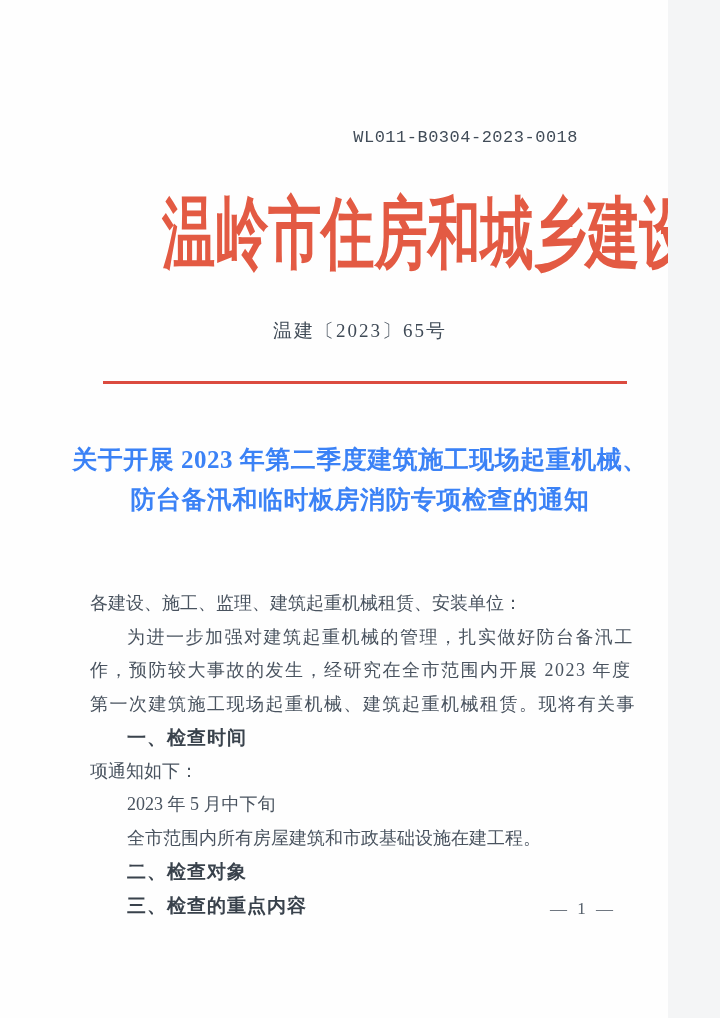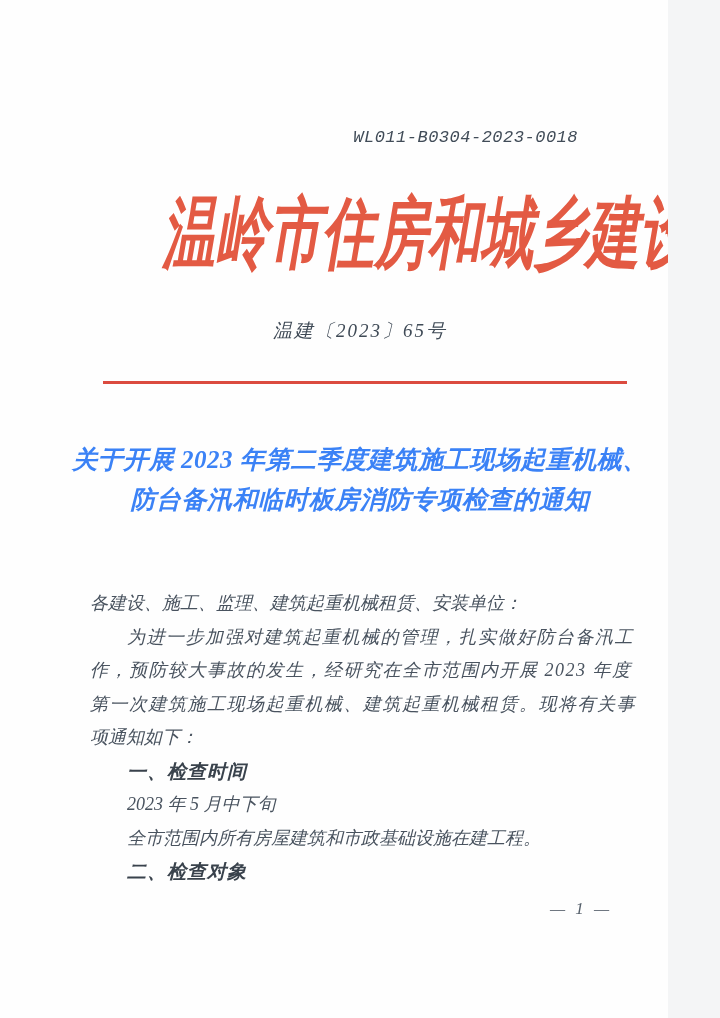--- a/index.html
+++ b/index.html
@@ -6,21 +6,20 @@
   body {
     width: 720px; height: 1018px;
     background: #f4f5f6;
     font-family: "Liberation Serif", serif;
   }
   .page {
     position: relative;
     width: 668px; height: 1018px;
     background: #fefefe;
     overflow: hidden;
-    font-style: italic;
   }
   
   .archive-code {
     position: absolute;
     top: 128px; right: 90px;
     font-family: "Liberation Mono", monospace;
     font-size: 17px;
     letter-spacing: 0.5px;
     color: #414c58;
   }
@@ -123,22 +122,23 @@
   <div class="doc-title">
     <div>关于开展 2023 年第二季度建筑施工现场起重机械、</div>
     <div>防台备汛和临时板房消防专项检查的通知</div>
   </div>
 
   <div class="doc-body">
     <div class="bline">各建设、施工、监理、建筑起重机械租赁、安装单位：</div>
     <div class="bline indent spread">为进一步加强对建筑起重机械的管理，扎实做好防台备汛工</div>
     <div class="bline spread">作，预防较大事故的发生，经研究在全市范围内开展 2023 年度</div>
     <div class="bline spread">第一次建筑施工现场起重机械、建筑起重机械租赁。现将有关事</div>
+    <div class="bline indent head">一、检查时间</div>
     <div class="bline">项通知如下：</div>
-    <div class="bline indent head">一、检查时间</div>
     <div class="bline indent">2023 年 5 月中下旬</div>
     <div class="bline indent">全市范围内所有房屋建筑和市政基础设施在建工程。</div>
     <div class="bline indent head">二、检查对象</div>
+    <div class="bline indent head">三、检查的重点内容</div>
   </div>
 
   <div class="page-number">— 1 —</div>
 
 </div>
 
 </body></html>

